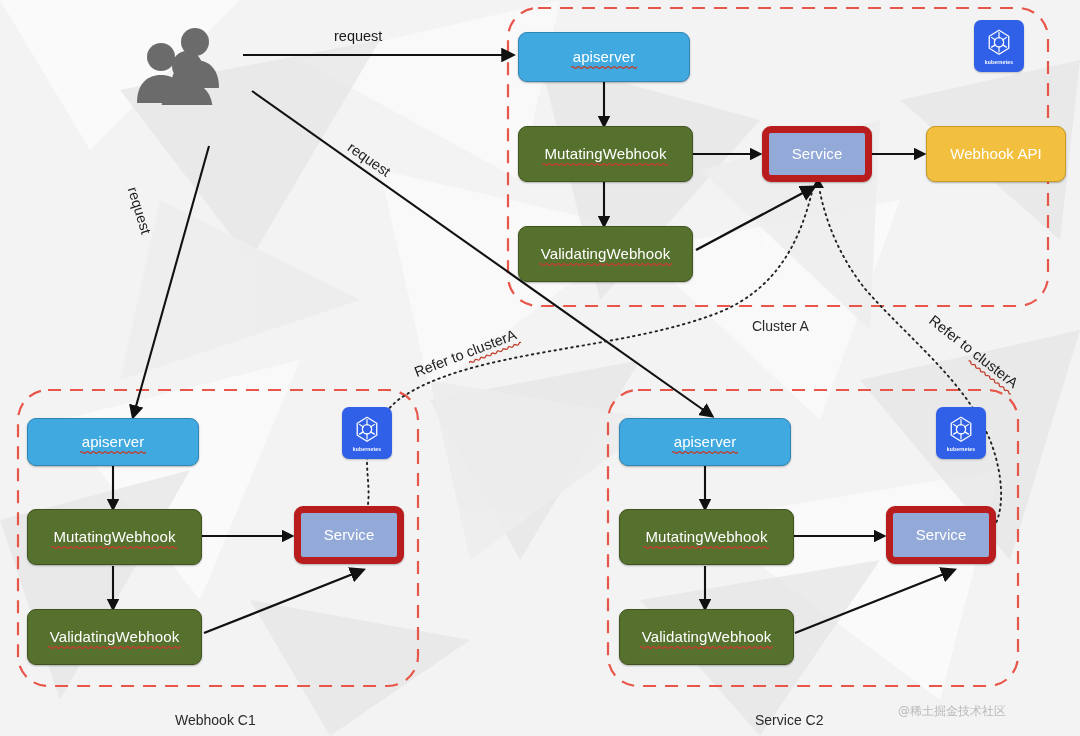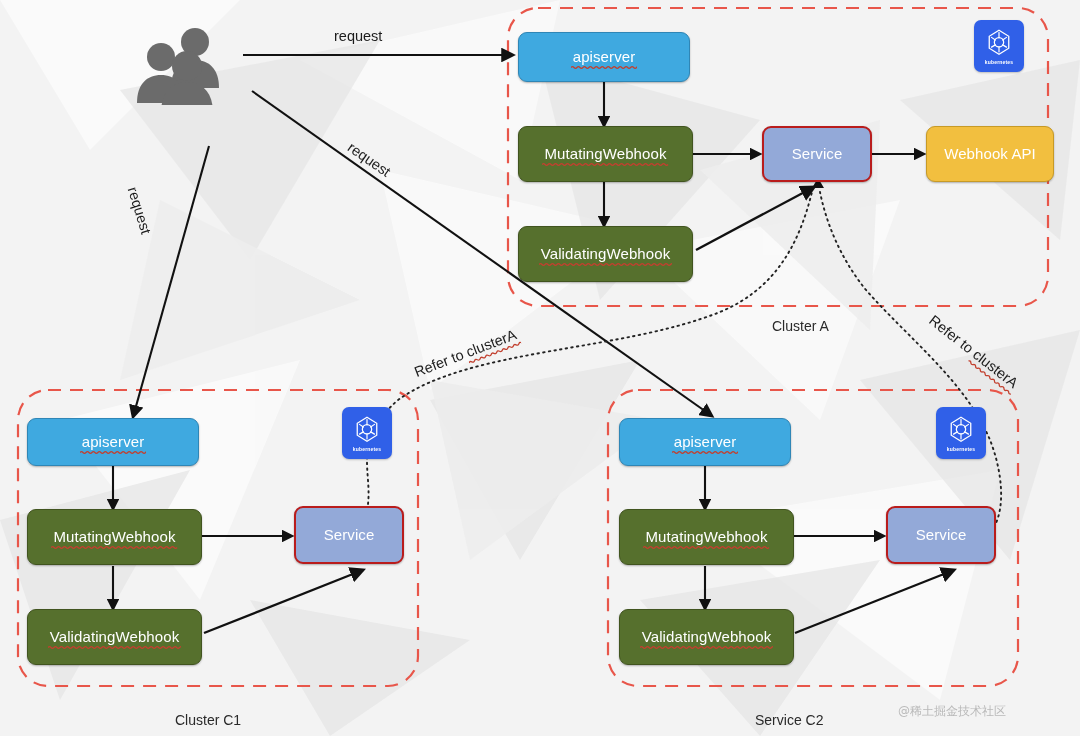--- a/index.html
+++ b/index.html
@@ -33,21 +33,21 @@
   }
   .node .lbl{position:relative;display:inline-block;line-height:1.05;}
   .wave{
     position:absolute;left:-2px;right:-2px;bottom:-5px;height:5px;
     overflow:hidden;
   }
   .wave svg{display:block;width:100%;height:5px;}
 
   .node.apiserver{background:#3fa9e0;border:1px solid #2f86b6;}
   .node.webhook{background:#56702d;border:1px solid #41541f;}
-  .node.service{background:#93a9d8;border:2px solid #b91c1c;}
+  .node.service{background:#93a9d8;border:7px solid #b91c1c;}
   .node.api{background:#f2bf3f;border:1px solid #c79a26;}
 
   .cluster-label{
     position:absolute;font-size:14px;color:#2a2a2a;white-space:nowrap;
   }
   .edge-label{
     position:absolute;font-size:14.5px;color:#1c1c1c;white-space:nowrap;
   }
   .edge-label .w{position:relative;display:inline-block;}
 
@@ -237,21 +237,21 @@
           <svg width="134" height="5" viewBox="0 0 134 5">
             <path d="M 0 2.5 q 1.5 -1.7 3 0 q 1.5 1.7 3 0 q 1.5 -1.7 3 0 q 1.5 1.7 3 0 q 1.5 -1.7 3 0 q 1.5 1.7 3 0 q 1.5 -1.7 3 0 q 1.5 1.7 3 0 q 1.5 -1.7 3 0 q 1.5 1.7 3 0 q 1.5 -1.7 3 0 q 1.5 1.7 3 0 q 1.5 -1.7 3 0 q 1.5 1.7 3 0 q 1.5 -1.7 3 0 q 1.5 1.7 3 0 q 1.5 -1.7 3 0 q 1.5 1.7 3 0 q 1.5 -1.7 3 0 q 1.5 1.7 3 0 q 1.5 -1.7 3 0 q 1.5 1.7 3 0 q 1.5 -1.7 3 0 q 1.5 1.7 3 0 q 1.5 -1.7 3 0 q 1.5 1.7 3 0 q 1.5 -1.7 3 0 q 1.5 1.7 3 0 q 1.5 -1.7 3 0 q 1.5 1.7 3 0 q 1.5 -1.7 3 0 q 1.5 1.7 3 0 q 1.5 -1.7 3 0 q 1.5 1.7 3 0 q 1.5 -1.7 3 0 q 1.5 1.7 3 0 q 1.5 -1.7 3 0 q 1.5 1.7 3 0 q 1.5 -1.7 3 0 q 1.5 1.7 3 0 q 1.5 -1.7 3 0 q 1.5 1.7 3 0 q 1.5 -1.7 3 0 q 1.5 1.7 3 0 q 1.5 -1.7 3 0 q 1.5 1.7 3 0" fill="none" stroke="#c2402f" stroke-width="1.3"></path>
           </svg>
         </span></span>
   </div>
 
   <div class="node service" style="left:762px;top:126px;width:110px;height:56px;">
     <span class="lbl">Service</span>
   </div>
 
-  <div class="node api" style="left:926px;top:126px;width:128px;height:56px;">
+  <div class="node api" style="left:926px;top:126px;width:140px;height:56px;">
     <span class="lbl">Webhook API</span>
   </div>
 
   <div class="node apiserver" style="left:27px;top:418px;width:172px;height:48px;">
     <span class="lbl">apiserver<span class="wave">
           <svg width="67" height="5" viewBox="0 0 67 5">
             <path d="M 0 2.5 q 1.5 -1.7 3 0 q 1.5 1.7 3 0 q 1.5 -1.7 3 0 q 1.5 1.7 3 0 q 1.5 -1.7 3 0 q 1.5 1.7 3 0 q 1.5 -1.7 3 0 q 1.5 1.7 3 0 q 1.5 -1.7 3 0 q 1.5 1.7 3 0 q 1.5 -1.7 3 0 q 1.5 1.7 3 0 q 1.5 -1.7 3 0 q 1.5 1.7 3 0 q 1.5 -1.7 3 0 q 1.5 1.7 3 0 q 1.5 -1.7 3 0 q 1.5 1.7 3 0 q 1.5 -1.7 3 0 q 1.5 1.7 3 0 q 1.5 -1.7 3 0 q 1.5 1.7 3 0 q 1.5 -1.7 3 0 q 1.5 1.7 3 0" fill="none" stroke="#c2402f" stroke-width="1.3"></path>
           </svg>
         </span></span>
   </div>
@@ -297,22 +297,22 @@
           <svg width="134" height="5" viewBox="0 0 134 5">
             <path d="M 0 2.5 q 1.5 -1.7 3 0 q 1.5 1.7 3 0 q 1.5 -1.7 3 0 q 1.5 1.7 3 0 q 1.5 -1.7 3 0 q 1.5 1.7 3 0 q 1.5 -1.7 3 0 q 1.5 1.7 3 0 q 1.5 -1.7 3 0 q 1.5 1.7 3 0 q 1.5 -1.7 3 0 q 1.5 1.7 3 0 q 1.5 -1.7 3 0 q 1.5 1.7 3 0 q 1.5 -1.7 3 0 q 1.5 1.7 3 0 q 1.5 -1.7 3 0 q 1.5 1.7 3 0 q 1.5 -1.7 3 0 q 1.5 1.7 3 0 q 1.5 -1.7 3 0 q 1.5 1.7 3 0 q 1.5 -1.7 3 0 q 1.5 1.7 3 0 q 1.5 -1.7 3 0 q 1.5 1.7 3 0 q 1.5 -1.7 3 0 q 1.5 1.7 3 0 q 1.5 -1.7 3 0 q 1.5 1.7 3 0 q 1.5 -1.7 3 0 q 1.5 1.7 3 0 q 1.5 -1.7 3 0 q 1.5 1.7 3 0 q 1.5 -1.7 3 0 q 1.5 1.7 3 0 q 1.5 -1.7 3 0 q 1.5 1.7 3 0 q 1.5 -1.7 3 0 q 1.5 1.7 3 0 q 1.5 -1.7 3 0 q 1.5 1.7 3 0 q 1.5 -1.7 3 0 q 1.5 1.7 3 0 q 1.5 -1.7 3 0 q 1.5 1.7 3 0" fill="none" stroke="#c2402f" stroke-width="1.3"></path>
           </svg>
         </span></span>
   </div>
 
   <div class="node service" style="left:886px;top:506px;width:110px;height:58px;">
     <span class="lbl">Service</span>
   </div>
 
-  <div class="cluster-label" style="left:752px;top:318px;margin-left:20px;">Cluster A</div>
-  <div class="cluster-label" style="left:175px;top:712px;">Cluster C1</div>
+  <div class="cluster-label" style="left:752px;top:318px;">Cluster A</div>
+  <div class="cluster-label" style="left:175px;top:712px;">Webhook C1</div>
   <div class="cluster-label" style="left:755px;top:712px;">Service C2</div>
 
   <div class="edge-label" style="left:334px;top:28px;">request</div>
 
   <div class="edge-label" style="left:354px;top:139px;transform:rotate(35deg);transform-origin:left top;">request</div>
 
   <div class="edge-label" style="left:140px;top:185px;transform:rotate(73deg);transform-origin:left top;">request</div>
 
   <div class="edge-label" style="left:412px;top:365px;transform:rotate(-21deg);transform-origin:left top;"><span>Refer to </span><span class="w">clusterA<span class="wave">
           <svg width="57" height="5" viewBox="0 0 57 5">

